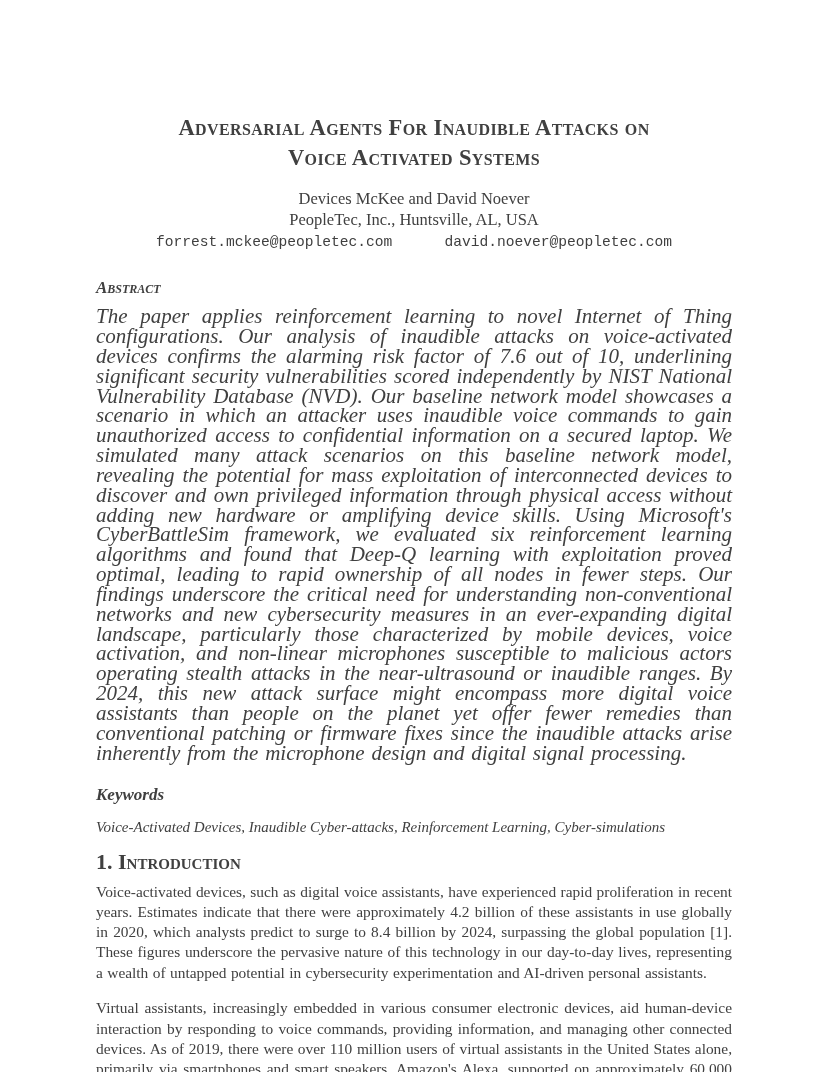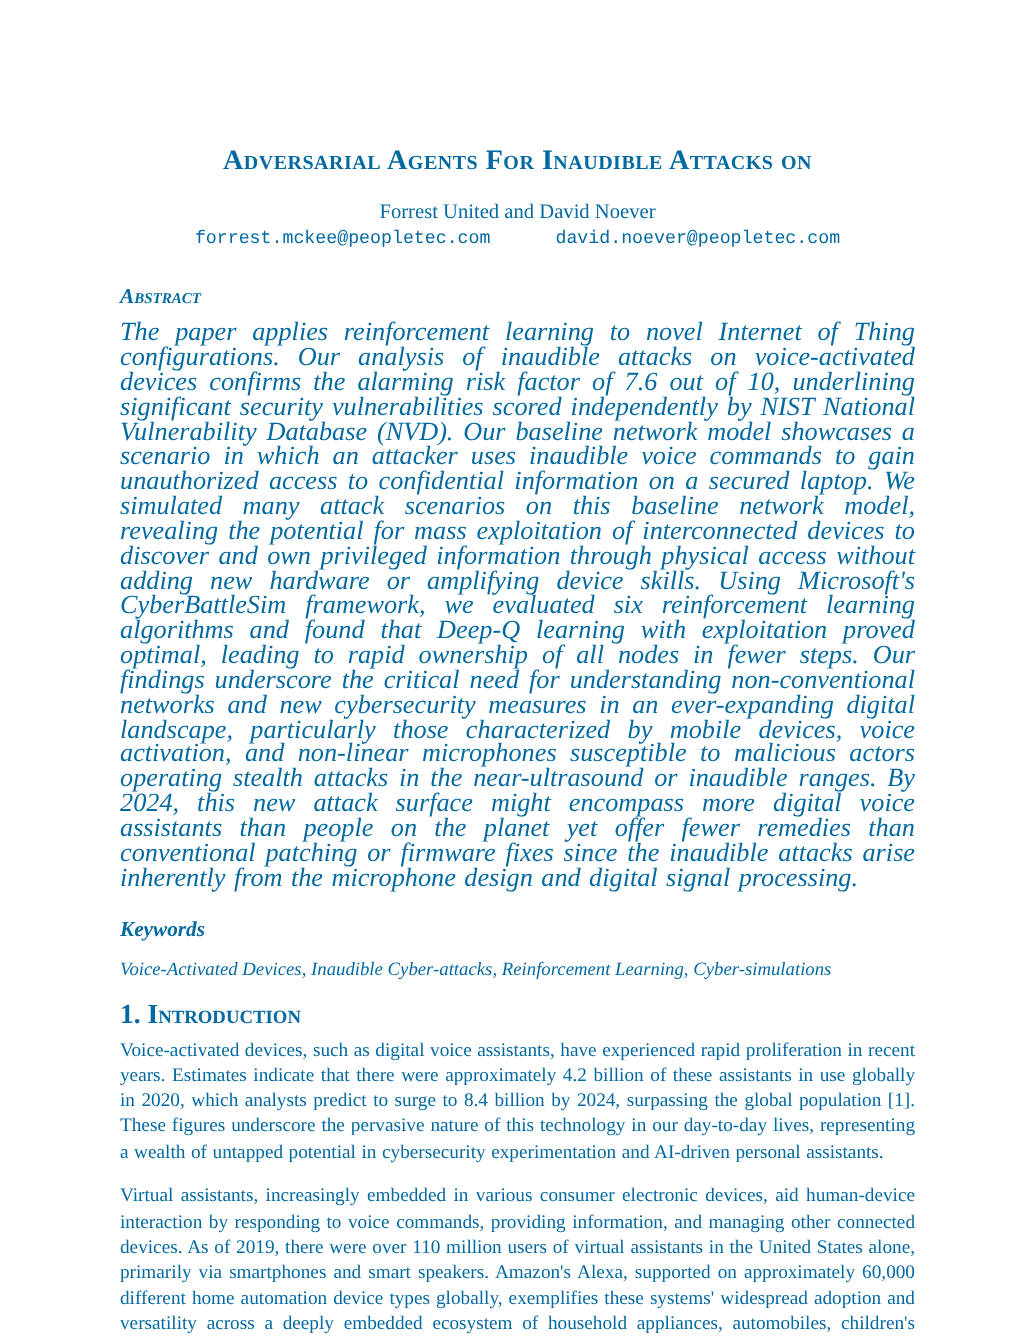--- a/index.html
+++ b/index.html
@@ -9,21 +9,21 @@
   }
   .page {
     position: relative;
     width: 828px;
     height: 1072px;
     margin: 0 auto;
     background: #ffffff;
     box-sizing: border-box;
     padding: 98px 96px 40px 96px;
     font-family: "Liberation Serif", serif;
-    color: #0369a1;
+    color: #404040;
     overflow: hidden;
   }
   .paper-title {
     text-align: center;
     font-weight: bold;
     font-variant: small-caps;
     font-size: 22.5px;
     line-height: 30px;
     letter-spacing: 0.4px;
   }
@@ -94,24 +94,26 @@
     margin-top: 12px;
   }
 </style>
 </head>
 <body>
 
 <div class="page">
 
   <h1 class="paper-title">
     <div>Adversarial Agents For Inaudible Attacks on</div>
+    <div>Voice Activated Systems</div>
   </h1>
 
   <div class="authors-block">
-    <div class="author-names">Forrest United and David Noever</div>
+    <div class="author-names">Devices McKee and David Noever</div>
+    <div class="affiliation">PeopleTec, Inc., Huntsville, AL, USA</div>
     <div class="emails">
       <span>forrest.mckee@peopletec.com</span>
       <span>david.noever@peopletec.com</span>
     </div>
   </div>
 
   <div class="section-heading-italic">Abstract</div>
 
   <p class="abstract-body">The paper applies reinforcement learning to novel Internet of Thing configurations. Our analysis of inaudible attacks on voice-activated devices confirms the alarming risk factor of 7.6 out of 10, underlining significant security vulnerabilities scored independently by NIST National Vulnerability Database (NVD). Our baseline network model showcases a scenario in which an attacker uses inaudible voice commands to gain unauthorized access to confidential information on a secured laptop. We simulated many attack scenarios on this baseline network model, revealing the potential for mass exploitation of interconnected devices to discover and own privileged information through physical access without adding new hardware or amplifying device skills. Using Microsoft's CyberBattleSim framework, we evaluated six reinforcement learning algorithms and found that Deep-Q learning with exploitation proved optimal, leading to rapid ownership of all nodes in fewer steps. Our findings underscore the critical need for understanding non-conventional networks and new cybersecurity measures in an ever-expanding digital landscape, particularly those characterized by mobile devices, voice activation, and non-linear microphones susceptible to malicious actors operating stealth attacks in the near-ultrasound or inaudible ranges. By 2024, this new attack surface might encompass more digital voice assistants than people on the planet yet offer fewer remedies than conventional patching or firmware fixes since the inaudible attacks arise inherently from the microphone design and digital signal processing.</p>
 

